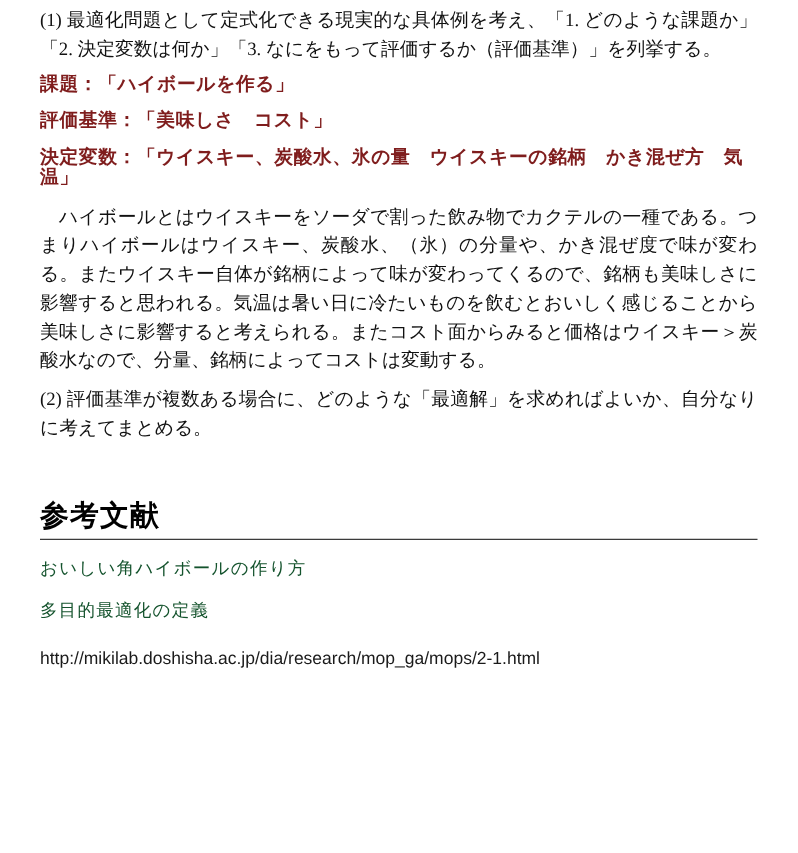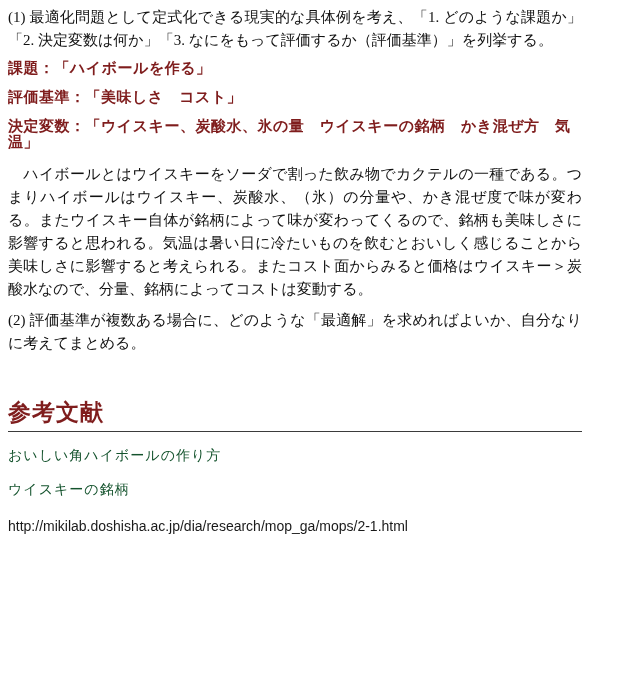--- a/index.html
+++ b/index.html
@@ -11,20 +11,21 @@
     width: 638px;
     height: 682px;
     overflow: hidden;
   }
   .page {
     box-sizing: border-box;
     width: 590px;
     height: 682px;
     padding: 6px 8px 0 8px;
     background: #ffffff;
+    margin-left: 24px;
   }
   .para {
     font-family: "Liberation Serif", serif;
     font-size: 15px;
     line-height: 23px;
     color: #111111;
     margin: 0 0 8px 0;
     text-align: justify;
   }
   .bold-line {
@@ -34,21 +35,21 @@
     line-height: 16px;
     color: #7f1d1d;
     margin: 0 0 13px 0;
     letter-spacing: 0.5px;
   }
   .ref-heading {
     font-family: "Liberation Sans", sans-serif;
     font-weight: 700;
     font-size: 23px;
     line-height: 30px;
-    color: #7f1d1d;
+    color: #000000;
     margin: 42px 0 14px 0;
     padding-bottom: 4px;
     border-bottom: 1px solid #3b3b3b;
     letter-spacing: 1px;
   }
   .ref-title {
     font-family: "Liberation Serif", serif;
     font-size: 14px;
     line-height: 20px;
     color: #14532d;
@@ -82,17 +83,17 @@
   <p class="para">(2) 評価基準が複数ある場合に、どのような「最適解」を求めればよいか、自分なりに考えてまとめる。</p>
 
 
   <h1 class="ref-heading">参考文献</h1>
 
   <div>
     <p class="ref-title">おいしい角ハイボールの作り方</p>
   </div>
 
   <div style="margin-top:14px;">
-    <p class="ref-title">ウイスキーの銘柄</p>
+    <p class="ref-title">多目的最適化の定義</p>
     <p class="ref-url">http://mikilab.doshisha.ac.jp/dia/research/mop_ga/mops/2-1.html</p>
   </div>
 
 </div>
 
 </body></html>

